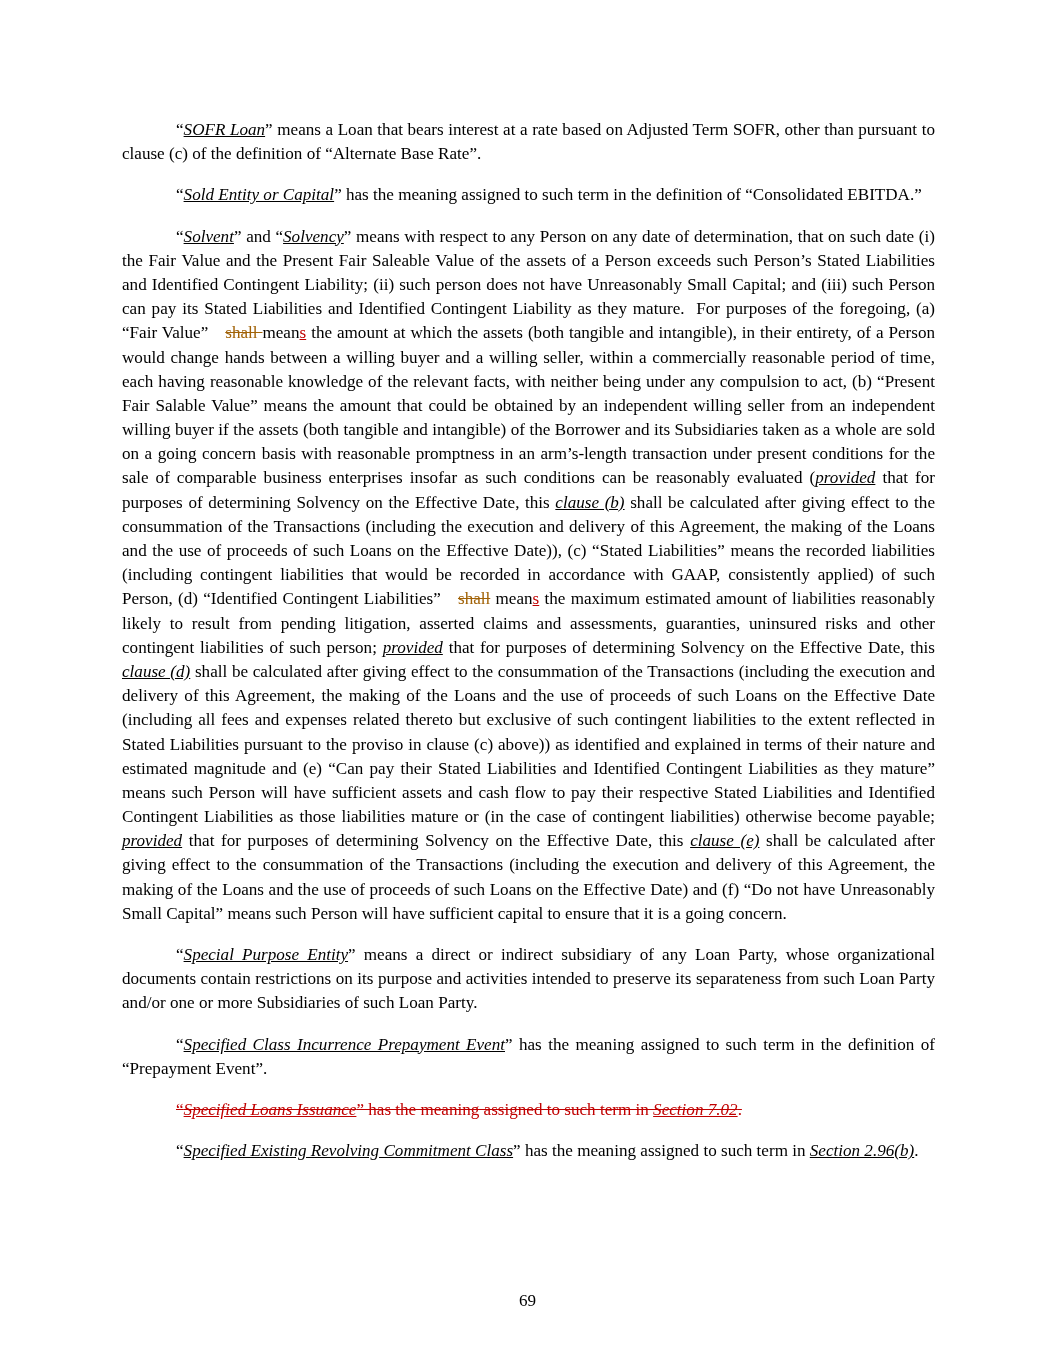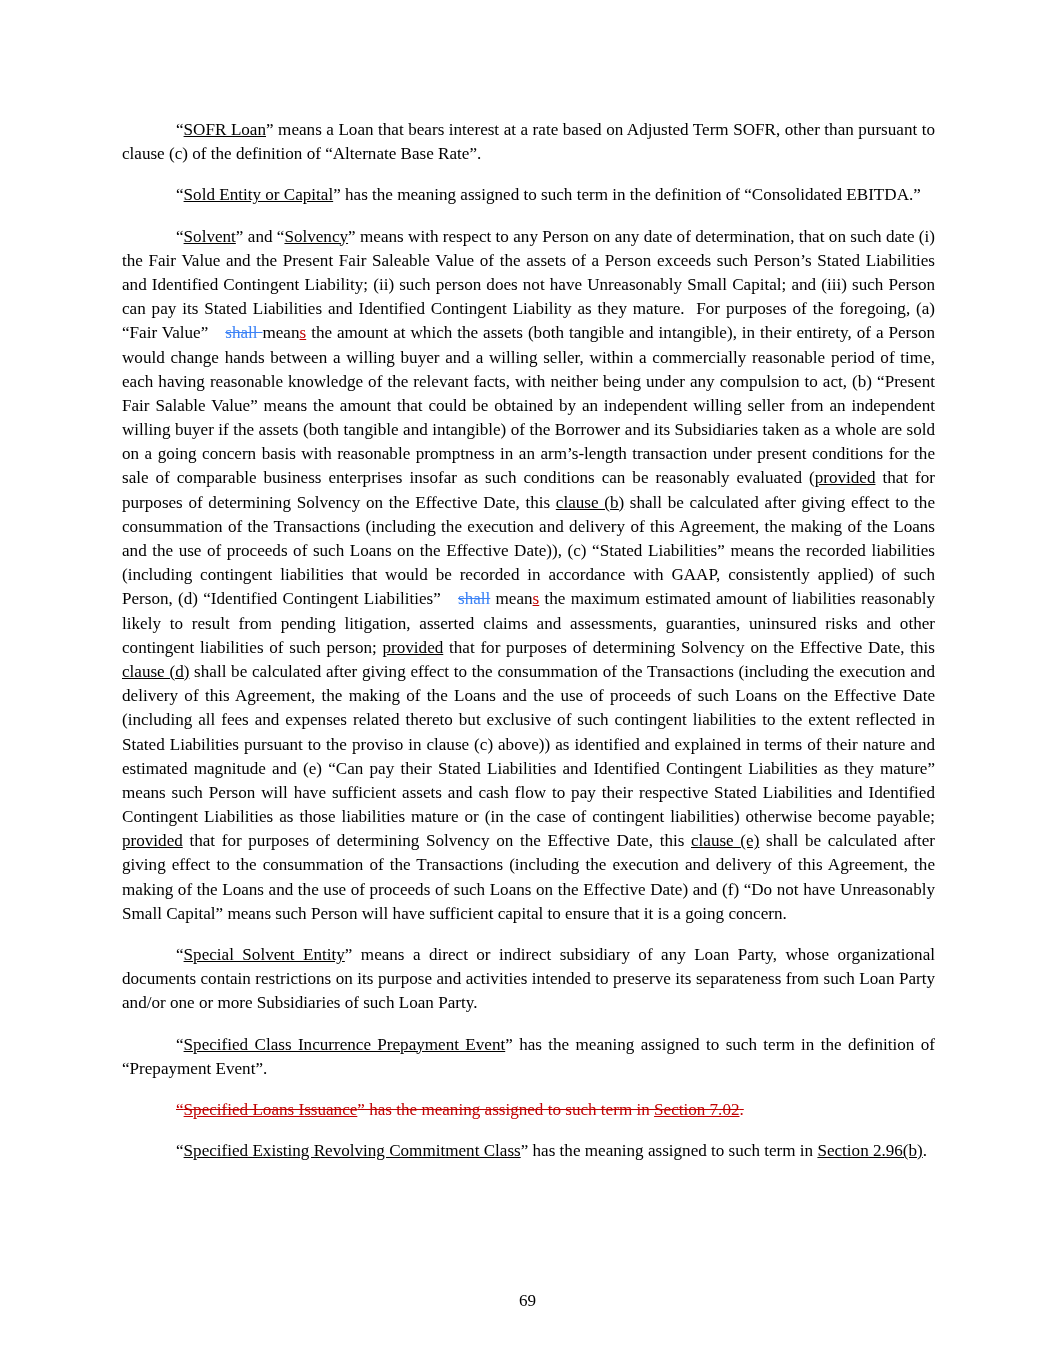--- a/index.html
+++ b/index.html
@@ -20,27 +20,28 @@
   .para {
     font-size: 17.1px;
     line-height: 1.415;
     text-align: justify;
     margin: 0 0 17px 0;
     text-indent: 54px;
     hyphens: none;
   }
   u, .u {
     text-decoration: underline;
+    font-style: italic;
   }
   .ins {
     color: #c00000;
     text-decoration: underline;
   }
   .del {
-    color: #3b82f6;
+    color: #a16207;
     text-decoration: line-through;
     margin-left: 12px;
   }
   .delpara {
     color: #c00000;
     text-decoration: line-through;
   }
   .delpara .u {
     text-decoration: underline line-through;
   }
@@ -58,21 +59,21 @@
 <body>
 
 <div class="page">
 
   <p class="para">“<span class="u">SOFR Loan</span>” means a Loan that bears interest at a rate based on Adjusted Term SOFR, other than pursuant to clause (c) of the definition of “Alternate Base Rate”.</p>
 
   <p class="para">“<span class="u">Sold Entity or Capital</span>” has the meaning assigned to such term in the definition of “Consolidated EBITDA.”</p>
 
   <p class="para">“<span class="u">Solvent</span>” and “<span class="u">Solvency</span>” means with respect to any Person on any date of determination, that on such date (i) the Fair Value and the Present Fair Saleable Value of the assets of a Person exceeds such Person’s Stated Liabilities and Identified Contingent Liability; (ii) such person does not have Unreasonably Small Capital; and (iii) such Person can pay its Stated Liabilities and Identified Contingent Liability as they mature.&nbsp; For purposes of the foregoing, (a) “Fair Value” <span class="del">shall </span>mean<span class="ins">s</span> the amount at which the assets (both tangible and intangible), in their entirety, of a Person would change hands between a willing buyer and a willing seller, within a commercially reasonable period of time, each having reasonable knowledge of the relevant facts, with neither being under any compulsion to act, (b) “Present Fair Salable Value” means the amount that could be obtained by an independent willing seller from an independent willing buyer if the assets (both tangible and intangible) of the Borrower and its Subsidiaries taken as a whole are sold on a going concern basis with reasonable promptness in an arm’s-length transaction under present conditions for the sale of comparable business enterprises insofar as such conditions can be reasonably evaluated (<span class="u">provided</span> that for purposes of determining Solvency on the Effective Date, this <span class="u">clause (b)</span> shall be calculated after giving effect to the consummation of the Transactions (including the execution and delivery of this Agreement, the making of the Loans and the use of proceeds of such Loans on the Effective Date)), (c) “Stated Liabilities” means the recorded liabilities (including contingent liabilities that would be recorded in accordance with GAAP, consistently applied) of such Person, (d) “Identified Contingent Liabilities” <span class="del">shall</span> mean<span class="ins">s</span> the maximum estimated amount of liabilities reasonably likely to result from pending litigation, asserted claims and assessments, guaranties, uninsured risks and other contingent liabilities of such person; <span class="u">provided</span> that for purposes of determining Solvency on the Effective Date, this <span class="u">clause (d)</span> shall be calculated after giving effect to the consummation of the Transactions (including the execution and delivery of this Agreement, the making of the Loans and the use of proceeds of such Loans on the Effective Date (including all fees and expenses related thereto but exclusive of such contingent liabilities to the extent reflected in Stated Liabilities pursuant to the proviso in clause (c) above)) as identified and explained in terms of their nature and estimated magnitude and (e) “Can pay their Stated Liabilities and Identified Contingent Liabilities as they mature” means such Person will have sufficient assets and cash flow to pay their respective Stated Liabilities and Identified Contingent Liabilities as those liabilities mature or (in the case of contingent liabilities) otherwise become payable; <span class="u">provided</span> that for purposes of determining Solvency on the Effective Date, this <span class="u">clause (e)</span> shall be calculated after giving effect to the consummation of the Transactions (including the execution and delivery of this Agreement, the making of the Loans and the use of proceeds of such Loans on the Effective Date) and (f) “Do not have Unreasonably Small Capital” means such Person will have sufficient capital to ensure that it is a going concern.</p>
 
-  <p class="para">“<span class="u">Special Solvent Entity</span>” means a direct or indirect subsidiary of any Loan Party, whose organizational documents contain restrictions on its purpose and activities intended to preserve its separateness from such Loan Party and/or one or more Subsidiaries of such Loan Party.</p>
+  <p class="para">“<span class="u">Special Purpose Entity</span>” means a direct or indirect subsidiary of any Loan Party, whose organizational documents contain restrictions on its purpose and activities intended to preserve its separateness from such Loan Party and/or one or more Subsidiaries of such Loan Party.</p>
 
   <p class="para">“<span class="u">Specified Class Incurrence Prepayment Event</span>” has the meaning assigned to such term in the definition of “Prepayment Event”.</p>
 
   <p class="para"><span class="delpara">“<span class="u">Specified Loans Issuance</span>” has the meaning assigned to such term in <span class="u">Section 7.02</span>.</span></p>
 
   <p class="para">“<span class="u">Specified Existing Revolving Commitment Class</span>” has the meaning assigned to such term in <span class="u">Section 2.96(b)</span>.</p>
 
   <div class="pagenum">69</div>
 </div>
 

